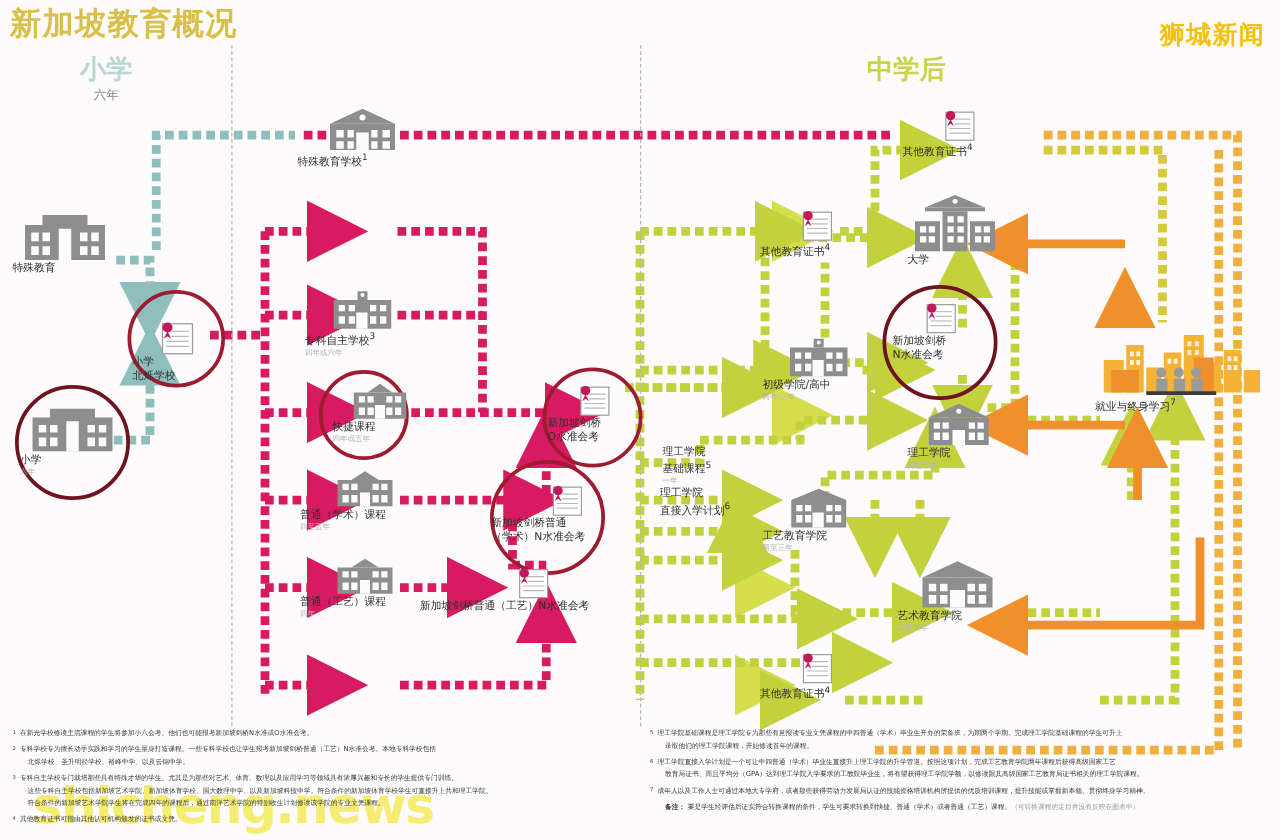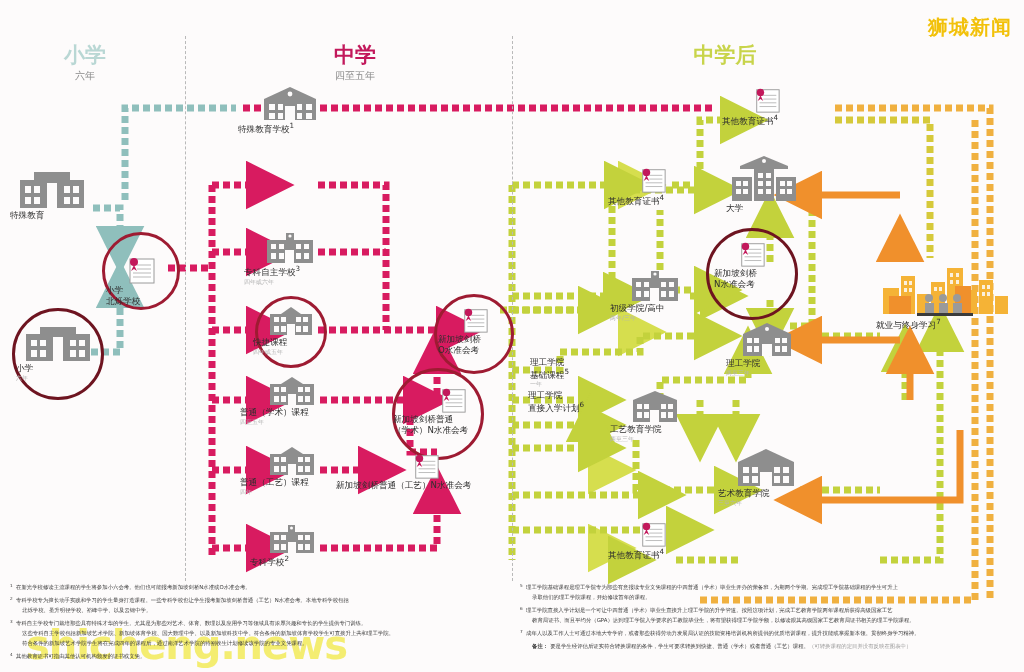--- a/index.html
+++ b/index.html
@@ -178,30 +178,27 @@
       <path d="M900,195 L800,195" stroke="#f0902c" stroke-dasharray="0" marker-end="url(#mOrange)"></path>
       <path d="M900,340 L800,340" stroke="#f0902c" stroke-dasharray="0" marker-end="url(#mOrange)"></path>
       <path d="M960,430 L960,500 L800,500" stroke="#f0902c" stroke-dasharray="0" marker-end="url(#mOrange)"></path>
       <path d="M900,262 L900,240" stroke="#f0902c" stroke-dasharray="0" marker-end="url(#mOrange)"></path>
       <path d="M910,400 L910,352" stroke="#f0902c" stroke-dasharray="0" marker-end="url(#mOrange)"></path>
       <path d="M975,120 L975,600 L700,600" stroke="#f0b03f" stroke-dasharray="7 4"></path>
       <path d="M835,108 L990,108 L990,600" stroke="#f0b03f" stroke-dasharray="7 4"></path>
     </g>
   </svg>
 
+  <div class="ttl">新加坡教育概况</div>
   <div class="wm-top">狮城新闻</div>
   <div class="wm-bottom">shicheng.news</div>
 
   <div class="stage-head" style="left:30px;top:44px;width:110px;">
     <div class="nm" style="color:#b9d7d4;">小学</div>
     <div class="sub">六年</div>
-  </div>
-  <div class="stage-head" style="left:300px;top:44px;width:110px;">
-    <div class="nm" style="color:#c2185b;">中学</div>
-    <div class="sub">四至五年</div>
   </div>
   <div class="stage-head" style="left:665px;top:44px;width:120px;">
     <div class="nm" style="color:#c8d44a;">中学后</div>
     <div class="sub"></div>
   </div>
 
   <div class="divider" style="left:185px;"></div>
   <div class="divider" style="left:512px;"></div>
 
   <div class="hl dark" style="left:12px;top:308px;width:92px;height:92px;"></div>
@@ -301,21 +298,21 @@
         <rect x="7" y="21" width="5" height="6"></rect>
           <rect x="15" y="21" width="5" height="6"></rect>
         <rect x="32" y="21" width="5" height="6"></rect>
           <rect x="40" y="21" width="5" height="6"></rect>
       </g>
     </svg>
     <div class="lbl"><span>专科自主学校</span><sup>3</sup></div>
     <div class="dur">四年或六年</div>
   </div>
 
-  <div class="node" style="left:253px;top:306px;width:76px;">
+  <div class="node" style="left:266px;top:306px;width:76px;">
     <svg class="ico" width="48" height="31" viewBox="0 0 48 31">
       <rect x="3" y="8" width="42" height="21" fill="#8e8e8e"></rect>
       <path d="M24,1 L34,8 L14,8 Z" fill="#8e8e8e"></path>
       <rect x="20" y="18" width="8" height="11" fill="#fdfbfb"></rect>
       <g fill="#fdfbfb">
         <rect x="7" y="11" width="5" height="5"></rect>
           <rect x="14" y="11" width="5" height="5"></rect>
         <rect x="29" y="11" width="5" height="5"></rect>
           <rect x="36" y="11" width="5" height="5"></rect>
         <rect x="7" y="20" width="5" height="6"></rect>
@@ -361,39 +358,20 @@
         <rect x="7" y="20" width="5" height="6"></rect>
           <rect x="14" y="20" width="5" height="6"></rect>
         <rect x="31" y="20" width="5" height="6"></rect>
           <rect x="38" y="20" width="5" height="6"></rect>
       </g>
     </svg>
     <div class="lbl">普通（工艺）课程</div>
     <div class="dur">四年</div>
   </div>
 
-  <div class="node" style="left:250px;top:524px;width:84px;">
-    <svg class="ico" width="50" height="31" viewBox="0 0 50 31">
-      <rect x="3" y="8" width="44" height="21" fill="#8e8e8e"></rect>
-      <rect x="21" y="1" width="7" height="7" fill="#8e8e8e"></rect>
-      <circle cx="24.5" cy="4" r="1.5" fill="#fdfbfb"></circle>
-      <rect x="21" y="18" width="8" height="11" fill="#fdfbfb"></rect>
-      <g fill="#fdfbfb">
-        <rect x="7" y="11" width="5" height="5"></rect>
-          <rect x="14" y="11" width="5" height="5"></rect>
-        <rect x="31" y="11" width="5" height="5"></rect>
-          <rect x="38" y="11" width="5" height="5"></rect>
-        <rect x="7" y="20" width="5" height="6"></rect>
-          <rect x="14" y="20" width="5" height="6"></rect>
-        <rect x="31" y="20" width="5" height="6"></rect>
-          <rect x="38" y="20" width="5" height="6"></rect>
-      </g>
-    </svg>
-    <div class="lbl"><span>专科学校</span><sup>2</sup></div>
-  </div>
 
   <div class="node" style="left:393px;top:386px;width:120px;">
     <svg class="ico" width="32" height="28" viewBox="0 0 34 30">
       <rect x="6" y="4" width="24" height="24" fill="#fff" stroke="#9a9a9a" stroke-width="1"></rect>
       <g stroke="#b9b9b9" stroke-width="1">
         <line x1="13" y1="10" x2="27" y2="10"></line>
           <line x1="13" y1="14" x2="27" y2="14"></line>
         <line x1="9" y1="18" x2="27" y2="18"></line>
           <line x1="9" y1="22" x2="27" y2="22"></line>
       </g>

